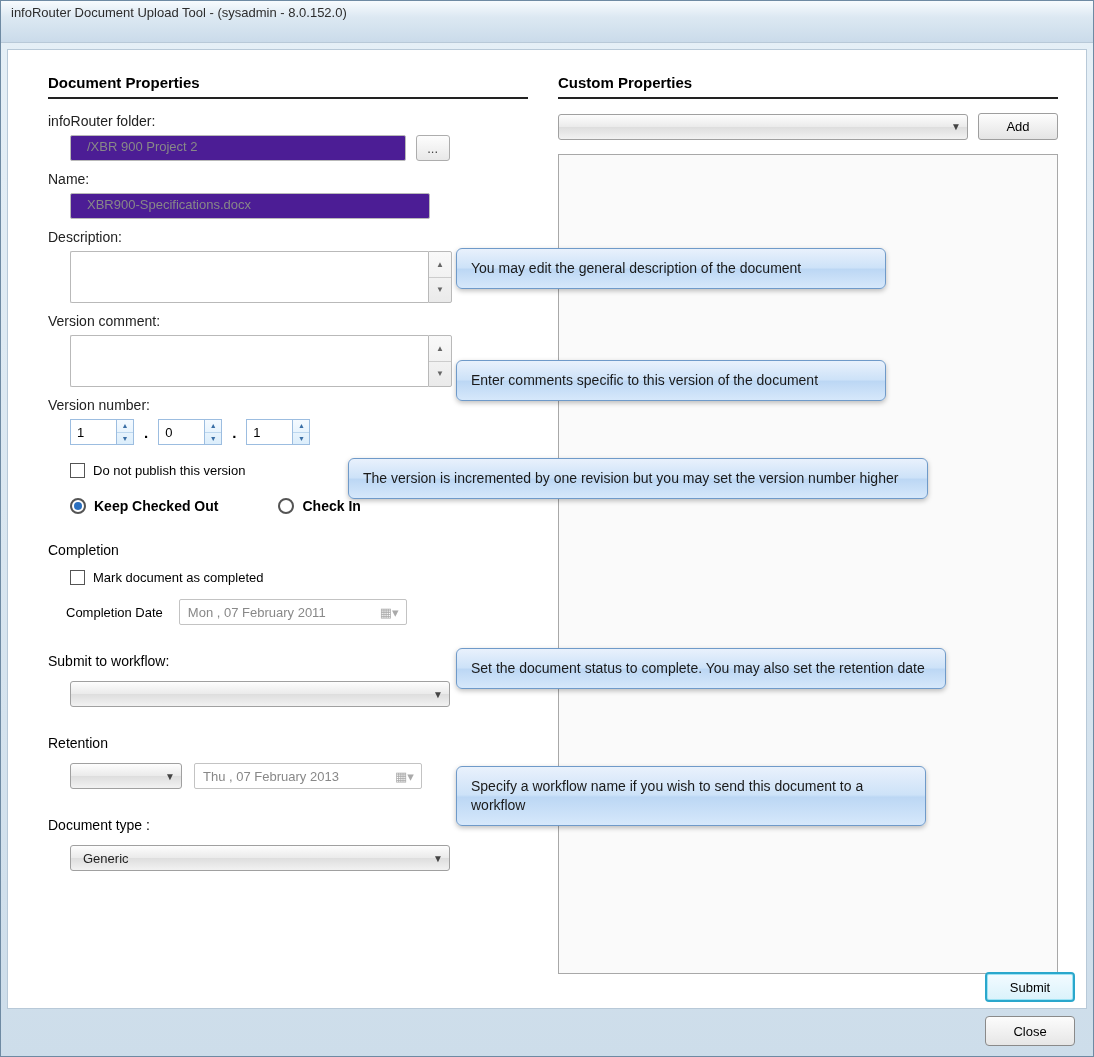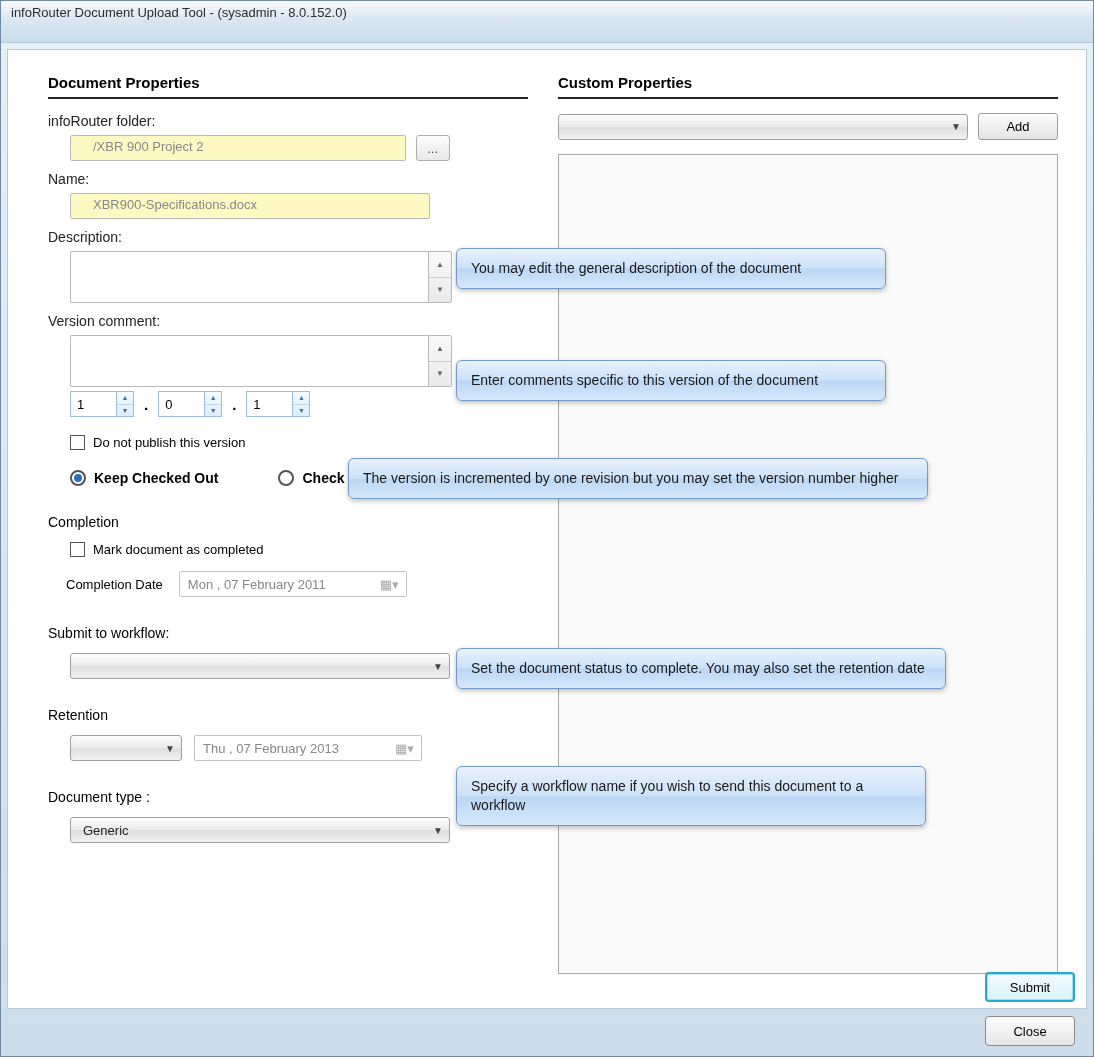--- a/index.html
+++ b/index.html
@@ -40,24 +40,24 @@
       font-weight: bold;
       font-size: 15px;
       border-bottom: 2px solid #222;
       padding-bottom: 6px;
       margin-bottom: 14px;
     }
     .field-label { font-size: 14px; margin-bottom: 6px; margin-top: 10px; display:block; color:#222; }
     .indent { padding-left: 22px; }
     .readonly-input {
       width: 336px; height: 26px;
-      background: #fef9c3;
+      background: #4c1d95;
       border: 1px solid #b9b9b9;
       border-radius: 2px;
-      padding: 3px 22px;
+      padding: 3px 16px;
       color: #888;
       font-size: 13px;
       display:inline-block; vertical-align:middle;
     }
     .browse-btn {
       width: 34px; height: 26px;
       background: linear-gradient(#fdfdfd, #e8e8e8);
       border: 1px solid #adadad;
       border-radius: 3px;
       margin-left: 6px;
@@ -219,20 +219,21 @@
 
         <span class="field-label">Version comment:</span>
         <div class="indent multiline-wrap">
           <textarea class="multiline" style=""></textarea>
           <div class="spinbtns">
             <div class="arrow">▲</div>
             <div class="arrow">▼</div>
           </div>
         </div>
 
+        <span class="field-label">Version number:</span>
         <div class="indent version-row">
           <div class="numeric-wrap">
             <input class="numeric-input" value="1" style="">
             <div class="numeric-btns">
               <div class="arrow">▲</div>
               <div class="arrow">▼</div>
             </div>
           </div>
           <span class="dot">.</span>
           <div class="numeric-wrap">

